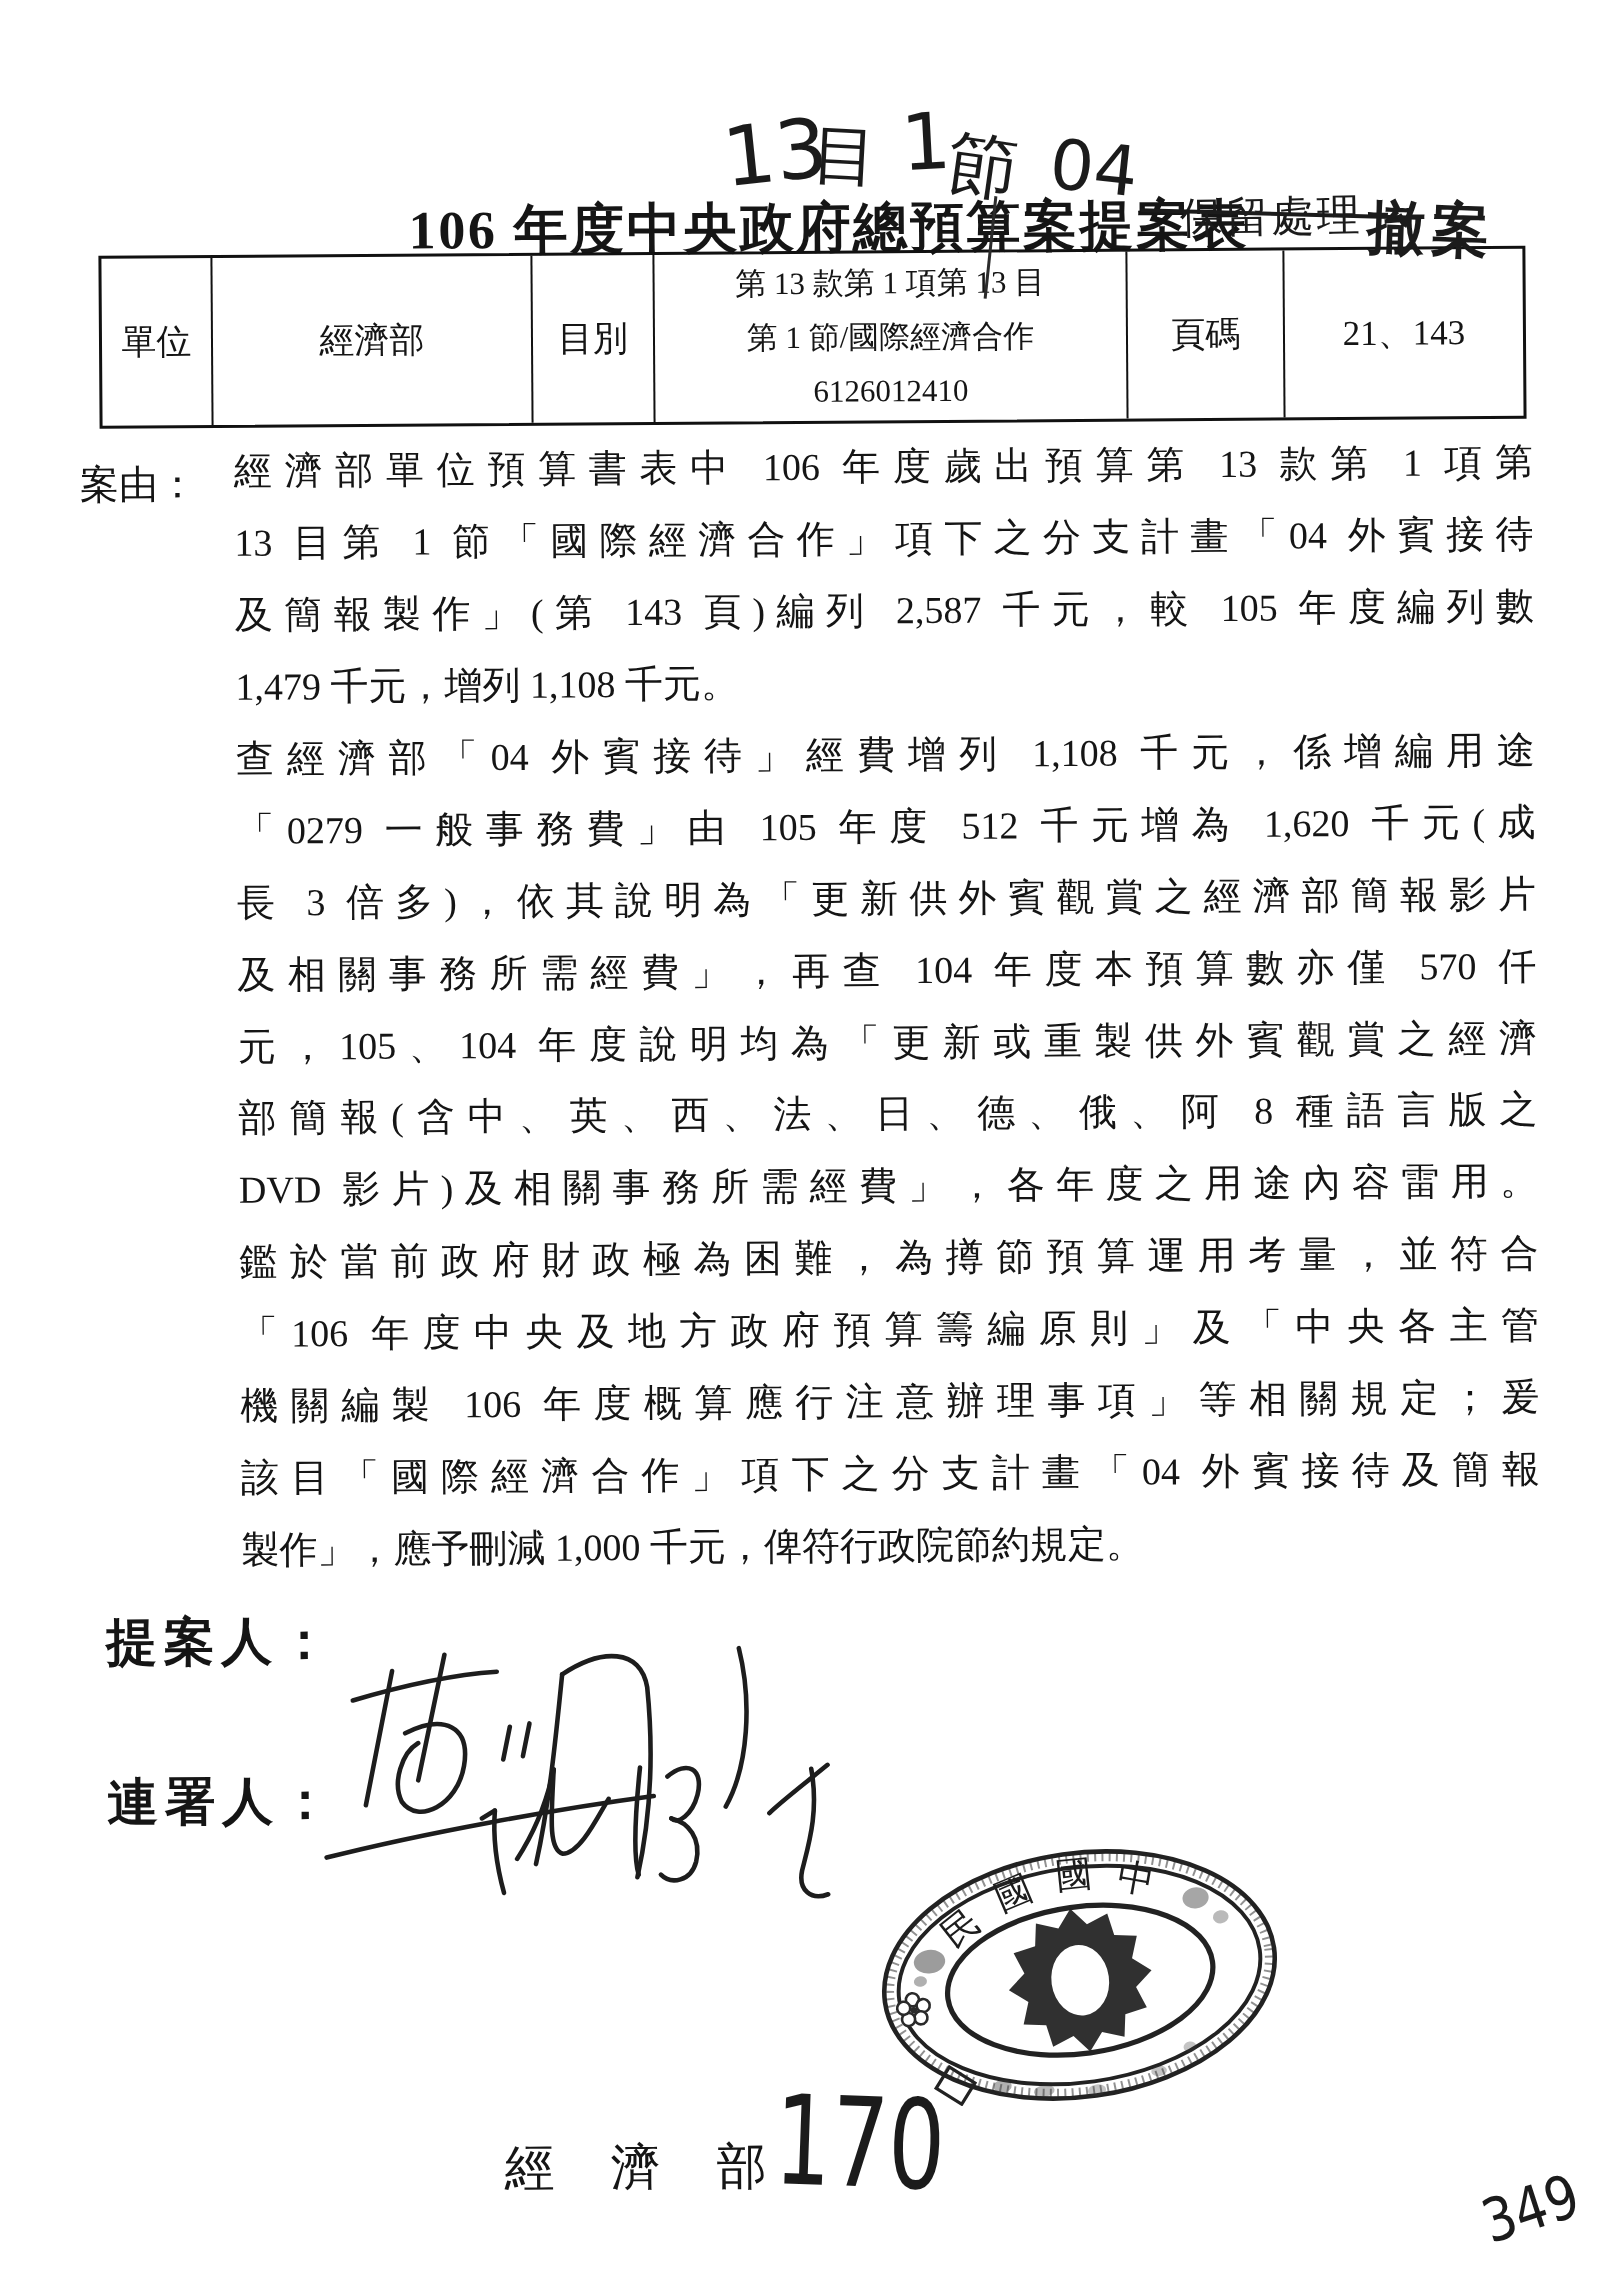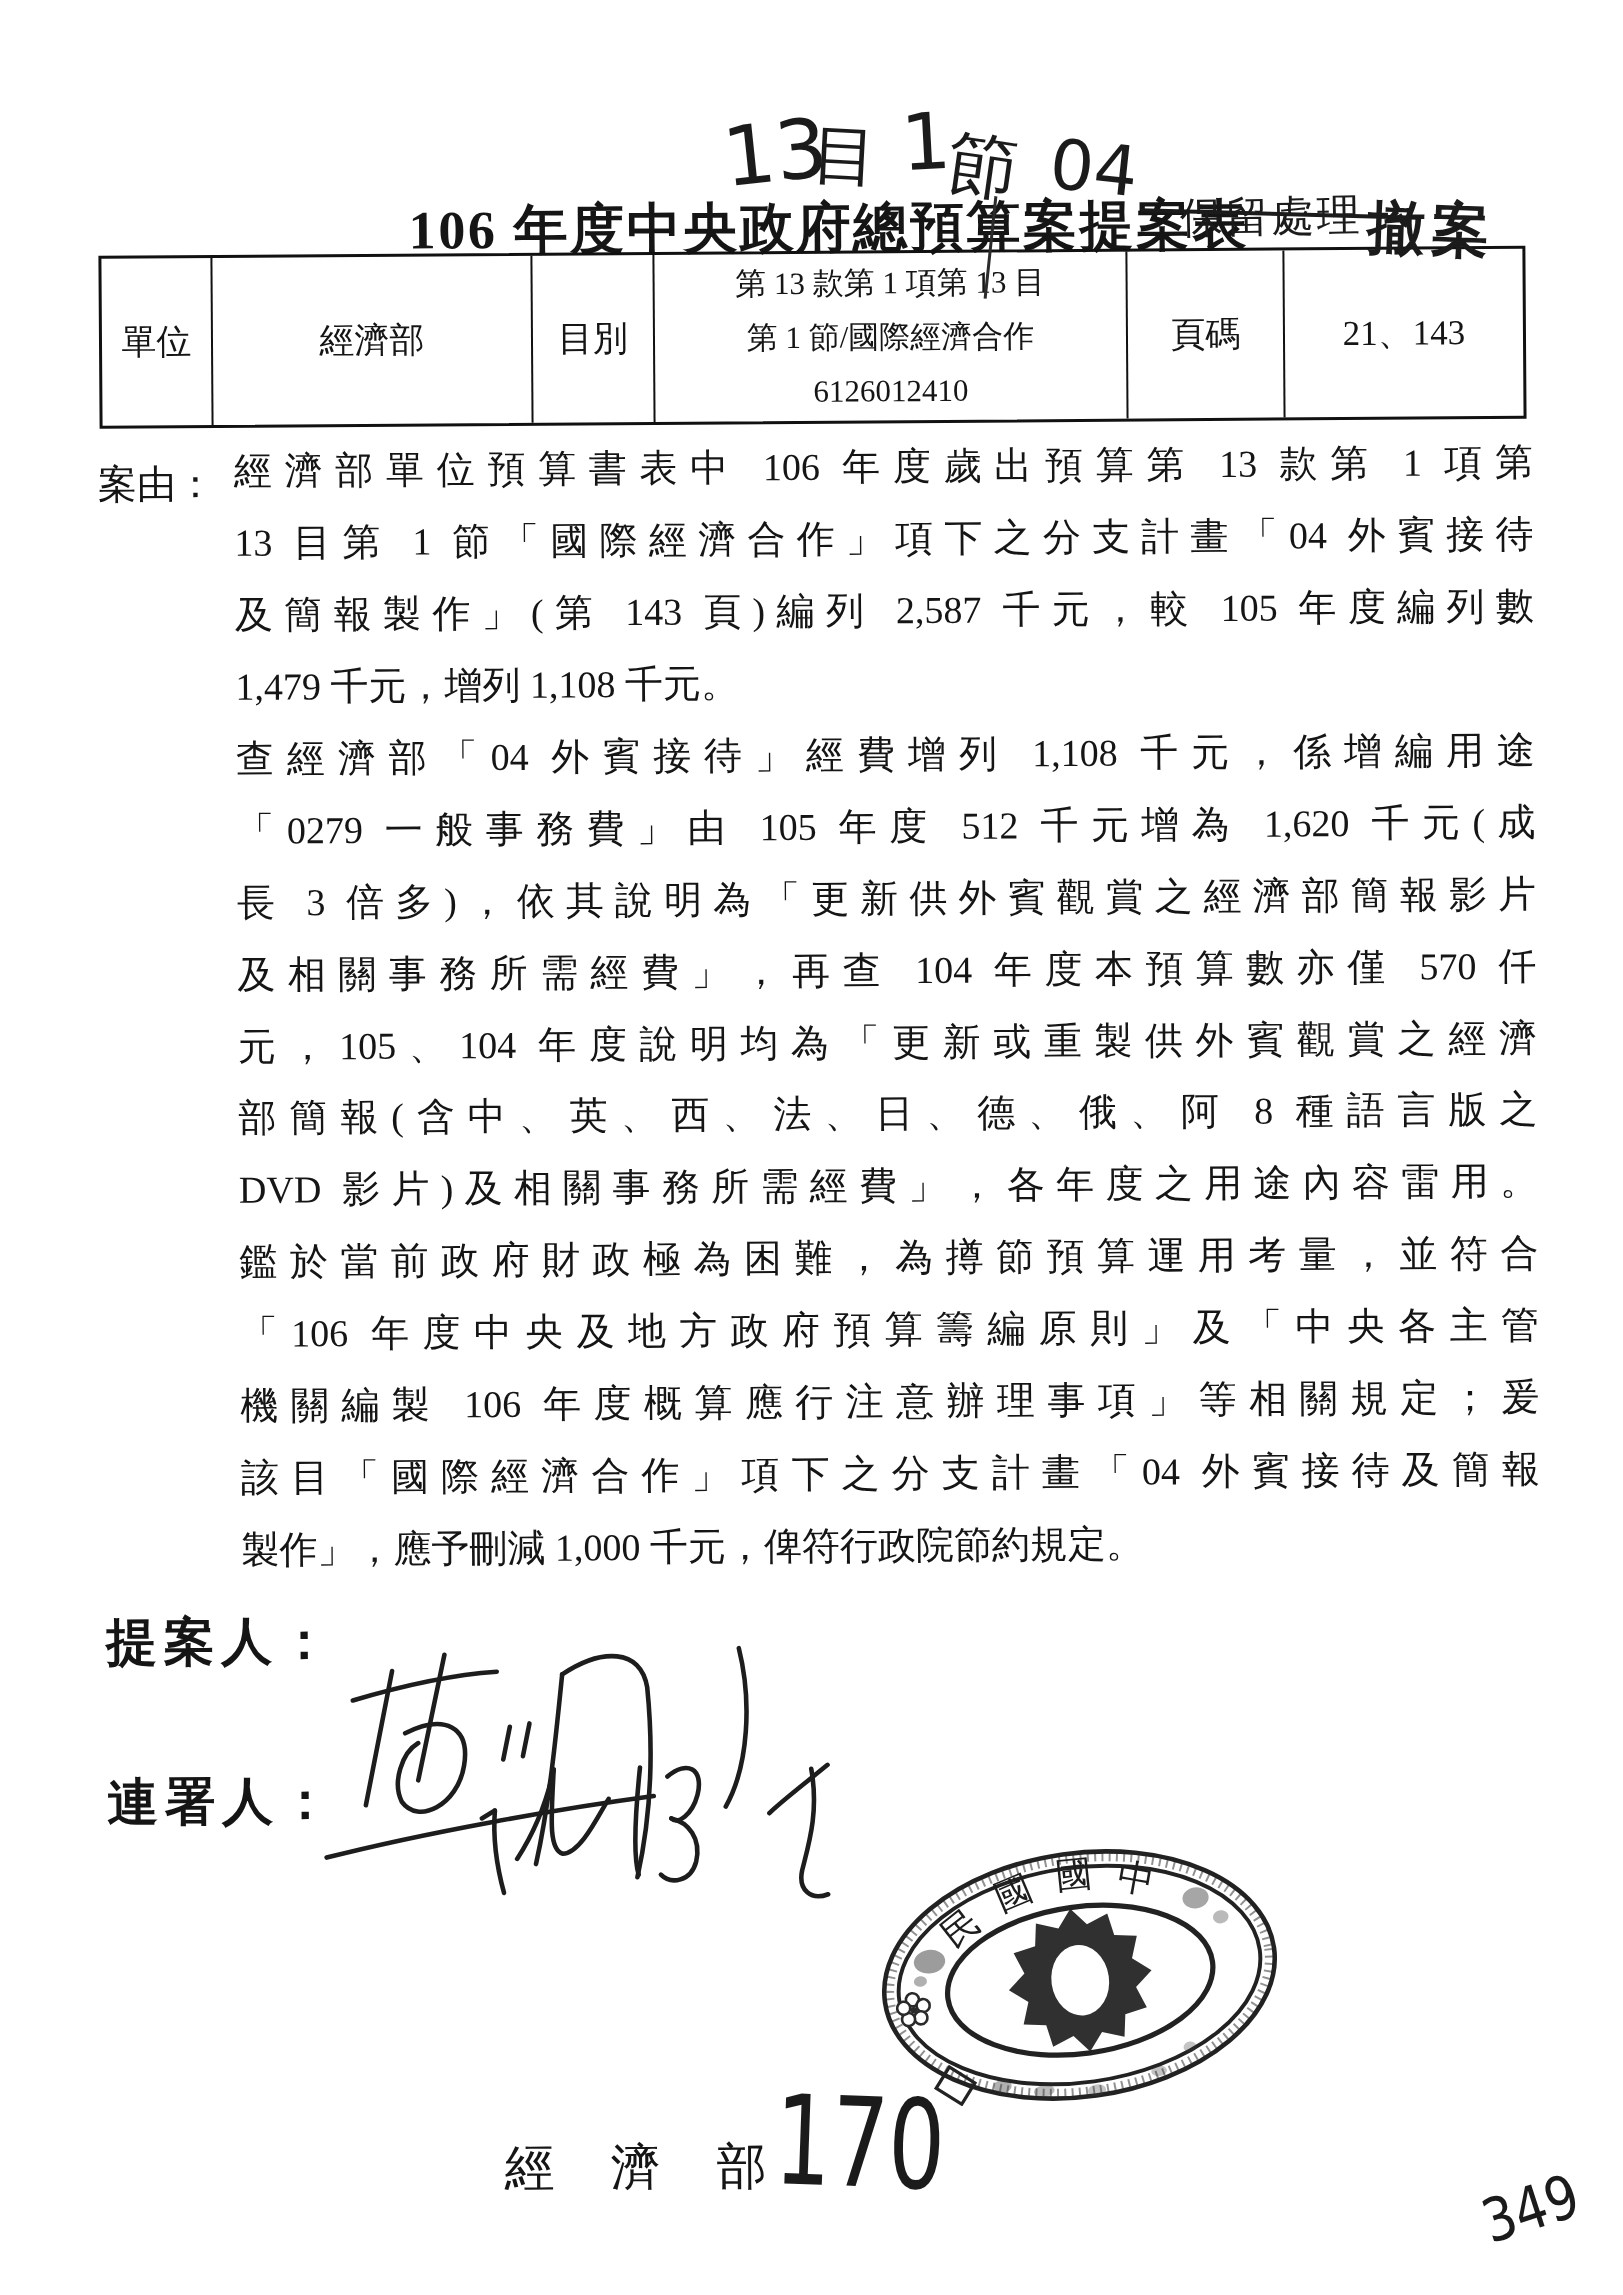--- a/index.html
+++ b/index.html
@@ -30,21 +30,21 @@
   .cell.first{border-left:none;}
   .w-unitlab{width:109px;}
   .w-unitval{width:320px;}
   .w-catlab{width:122px;}
   .w-catval{width:473px;}
   .w-pagelab{width:157px;}
   .w-pageval{flex:1;}
   .cell.cat{flex-direction:column;font-size:31px;line-height:54px;}
 
   
-  .case-label{position:absolute;left:97px;top:453px;font-size:39px;white-space:nowrap;text-align:center;}
+  .case-label{position:absolute;left:79px;top:453px;font-size:39px;white-space:nowrap;text-align:center;}
   .cline{
     position:absolute;left:233px;width:1299px;font-size:38px;line-height:1.15;
     white-space:nowrap;
   }
   .cline.fill{white-space:normal;text-align:justify;text-align-last:justify;}
 
   
   .sign-label{position:absolute;left:97px;font-size:51px;font-weight:bold;letter-spacing:6.5px;white-space:nowrap;}
   .proposer{top:1604px;}
   .cosigner{top:1764px;}

